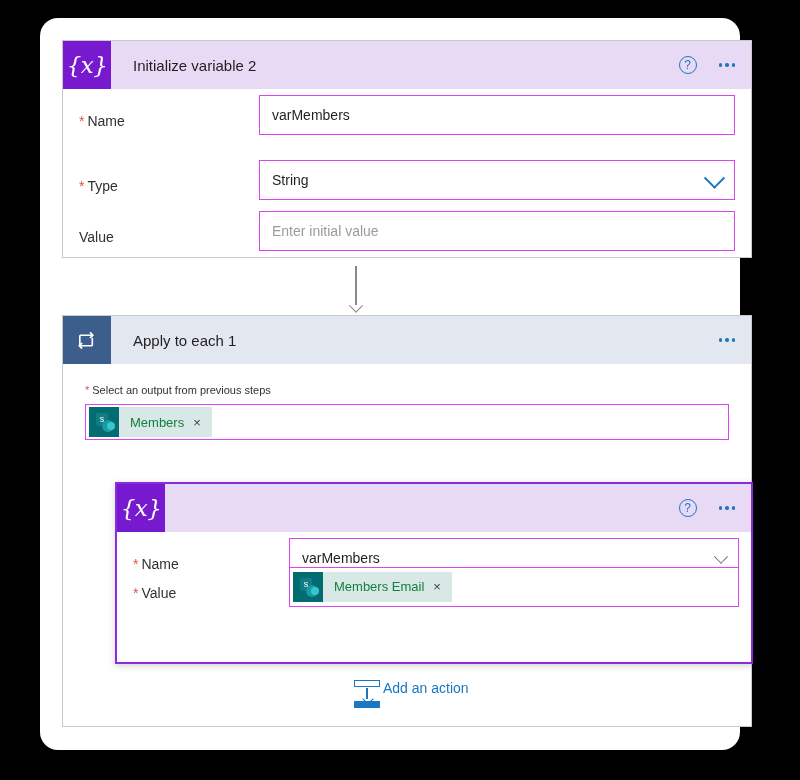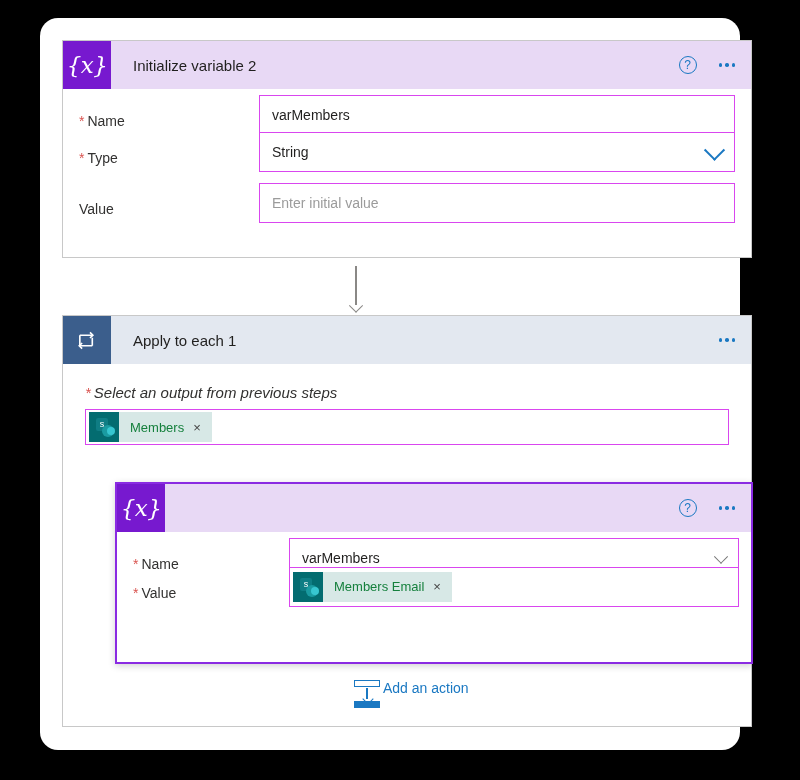--- a/index.html
+++ b/index.html
@@ -318,21 +318,21 @@
 
         <div class="form-row" style="margin-top:11px;">
           <div class="field-label">
             <span class="req-star">*</span><span>Name</span>
           </div>
           <div class="field-box" style="position:absolute; left:196px; width:476px;">
             <span>varMembers</span>
           </div>
         </div>
 
-        <div class="form-row" style="margin-top:8px;">
+        <div class="form-row" style="margin-top:36px;">
           <div class="field-label">
             <span class="req-star">*</span><span>Type</span>
           </div>
           <div class="field-box" style="position:absolute; left:196px; width:476px;">
             <span>String</span>
             <span class="chev chev-blue"></span>
           </div>
         </div>
 
         <div class="form-row" style="margin-top:22px;">
@@ -367,21 +367,21 @@
           <div class="ellipsis-icon">
             <i></i>
               <i></i>
               <i></i>
           </div>
         </div>
       </div>
 
       <div class="card-body">
 
-        <div style="padding:20px 0 8px 22px; font-size:15px; color:#323130;font-style:italic;">
+        <div style="padding:20px 0 8px 22px; font-size:11px; color:#323130;">
           <span class="req-star">*</span><span>Select an output from previous steps</span>
         </div>
 
         <div class="field-box" style="margin:0 22px; height:36px; padding:0 3px;">
           <span class="token">
             <span class="token-icon">
               <span class="sp-s">s</span>
               <span class="sp-swirl"></span>
               <span class="sp-swirl2"></span>
             </span>

